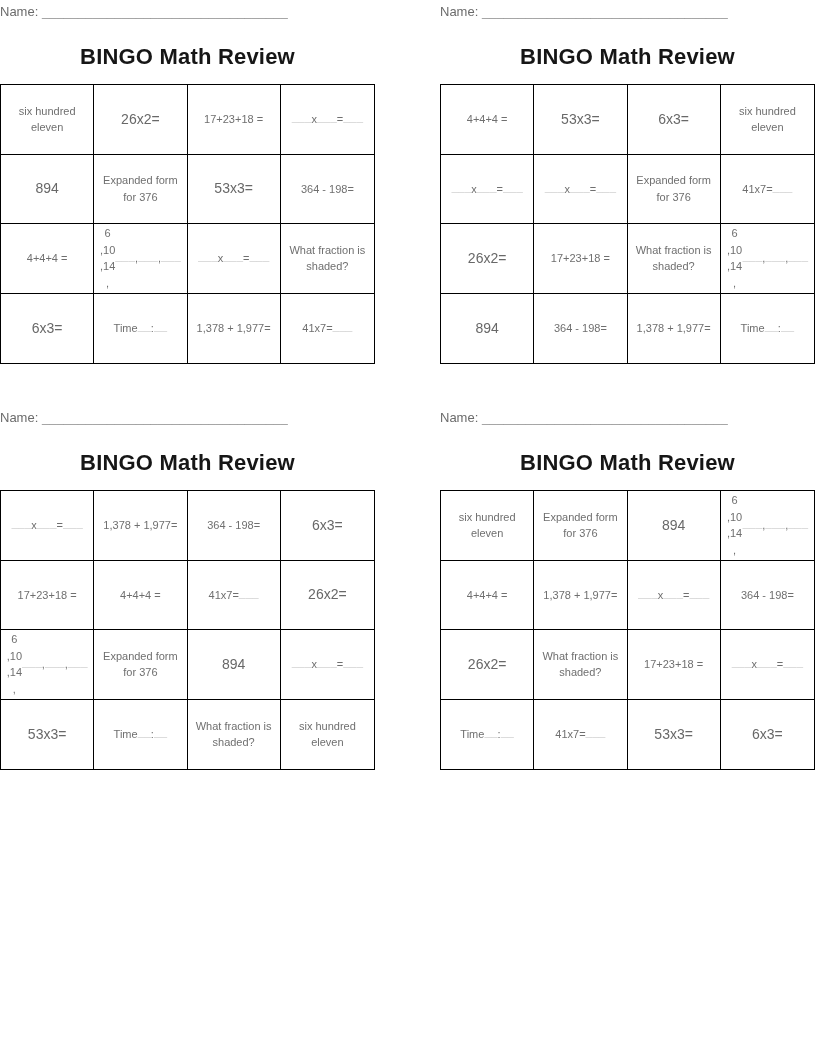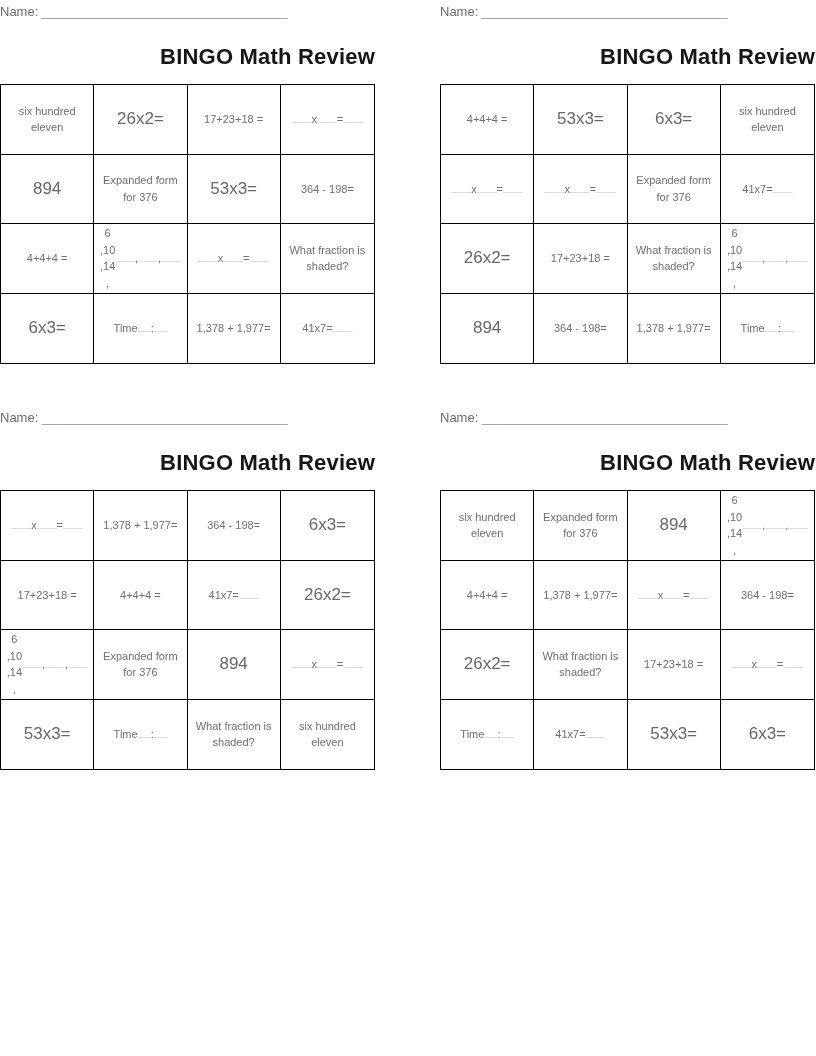--- a/index.html
+++ b/index.html
@@ -17,21 +17,21 @@
   #card3 { left: 440px; top: 411px; }
 
   .name-row {
     font-size: 13px; line-height: 14px;
     color: #6b6b6b; white-space: nowrap;
   }
   .name-blank { color: #949494; }
 
   .card-title {
     margin: 25px 0 0 0;
-    text-align: right;
+    text-align: center;
     font-size: 22px; line-height: 26px;
     font-weight: bold;
     color: #161616;
     letter-spacing: 0.2px;
   }
 
   .grid {
     margin-top: 14px;
     height: 280px;
     box-sizing: border-box;
@@ -48,21 +48,21 @@
     text-align: center;
     padding: 4px 6px;
     box-sizing: border-box;
     overflow: hidden;
     color: #6f6f6f;
     font-size: 11px;
     line-height: 1.5;
   }
   .cell:nth-child(4n) { border-right: none; }
   .cell:nth-last-child(-n+4) { border-bottom: none; }
-  .cell.big { font-size: 17px; line-height: 1.2; color: #686868; }
+  .cell.big { font-size: 14px; line-height: 1.2; color: #686868; }
   .blank { color: #c2c2c2; font-family: Liberation Mono, monospace; }
 </style>
 </head>
 <body>
 
 <section class="card" id="card0">
   <div class="name-row">
     <span>Name:</span>
     <span class="name-blank">__________________________________</span>
   </div>

